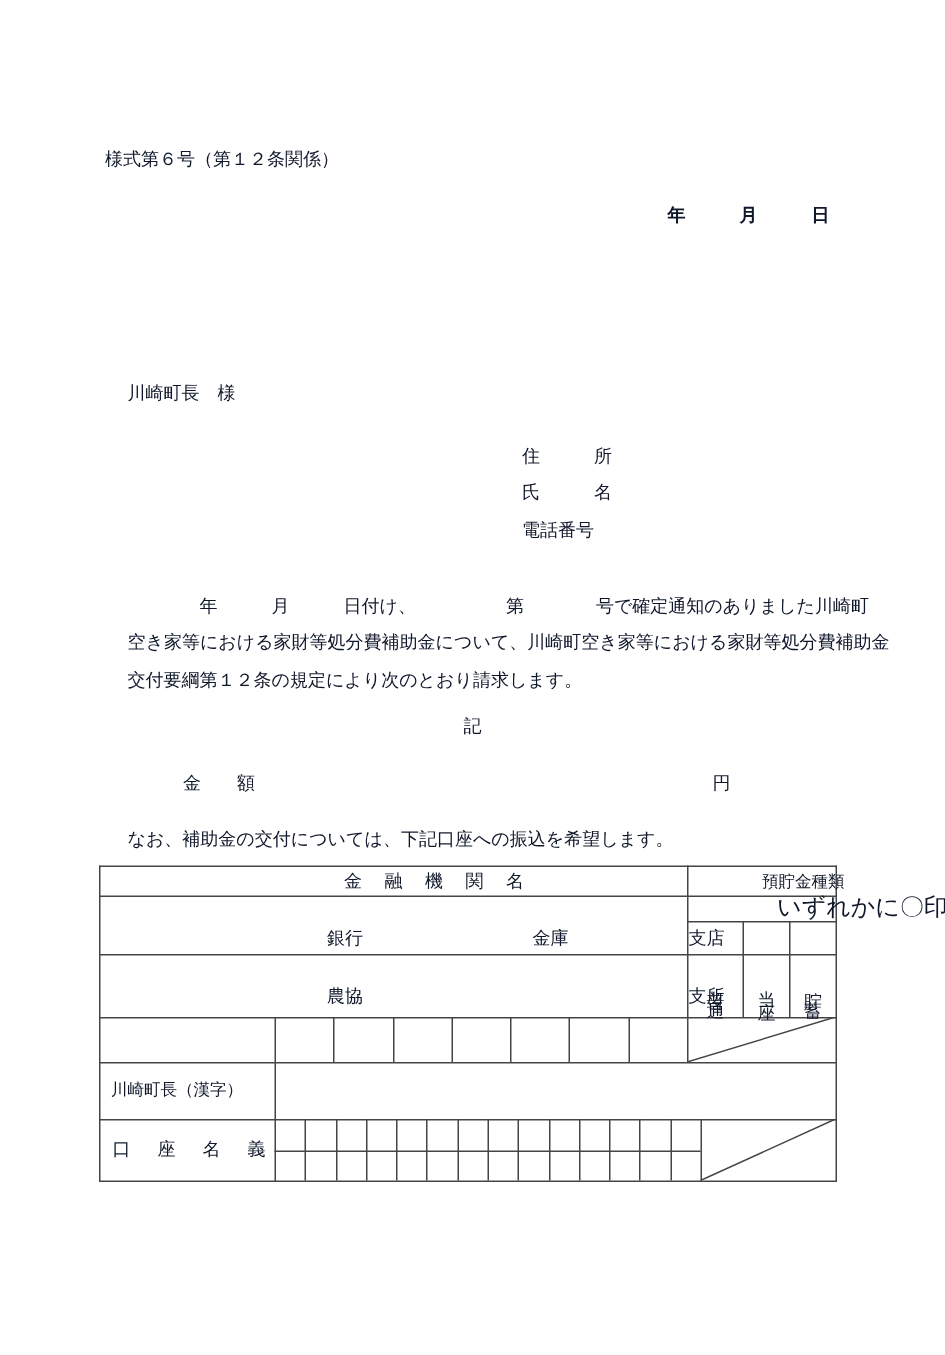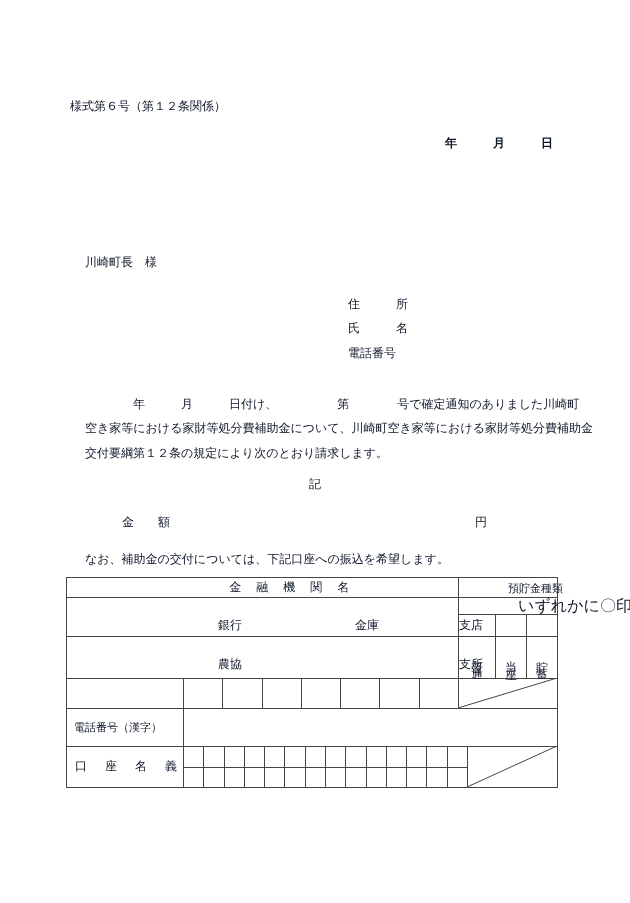--- a/index.html
+++ b/index.html
@@ -98,18 +98,18 @@
     <div class="cellt center" style="left:392px;top:4px;width:99px;font-size:11px;">預貯金種類</div>
     <div class="cellt center" style="left:392px;top:23px;width:99px;font-size:16px;line-height:11px;margin-left:32px;">いずれかに〇印</div>
     <div class="cellt" style="left:124px;top:41px;">銀行</div>
     <div class="cellt" style="left:261px;top:41px;">金庫</div>
     <div class="cellt" style="left:365px;top:41px;">支店</div>
     <div class="cellt" style="left:124px;top:80px;">農協</div>
     <div class="cellt" style="left:365px;top:80px;">支所</div>
     <div class="vtext" style="left:392px;top:60px;width:37px;height:41px;">普通</div>
     <div class="vtext" style="left:429px;top:60px;width:31px;height:41px;">当座</div>
     <div class="vtext" style="left:460px;top:60px;width:31px;height:41px;">貯蓄</div>
-    <div class="cellt" style="left:0;top:131px;width:117px;line-height:38px;padding-left:8px;font-size:11px;box-sizing:border-box;">電話番号（漢字）</div>
+    <div class="cellt" style="left:0;top:131px;width:117px;line-height:38px;padding-left:8px;font-size:11px;box-sizing:border-box;">川崎町長（漢字）</div>
     <div class="cellt" style="left:0;top:169px;width:117px;line-height:41px;padding-left:9px;letter-spacing:3px;box-sizing:border-box;">口　座　名　義</div>
   </div>
 
 
 </div>
 
 </body></html>

